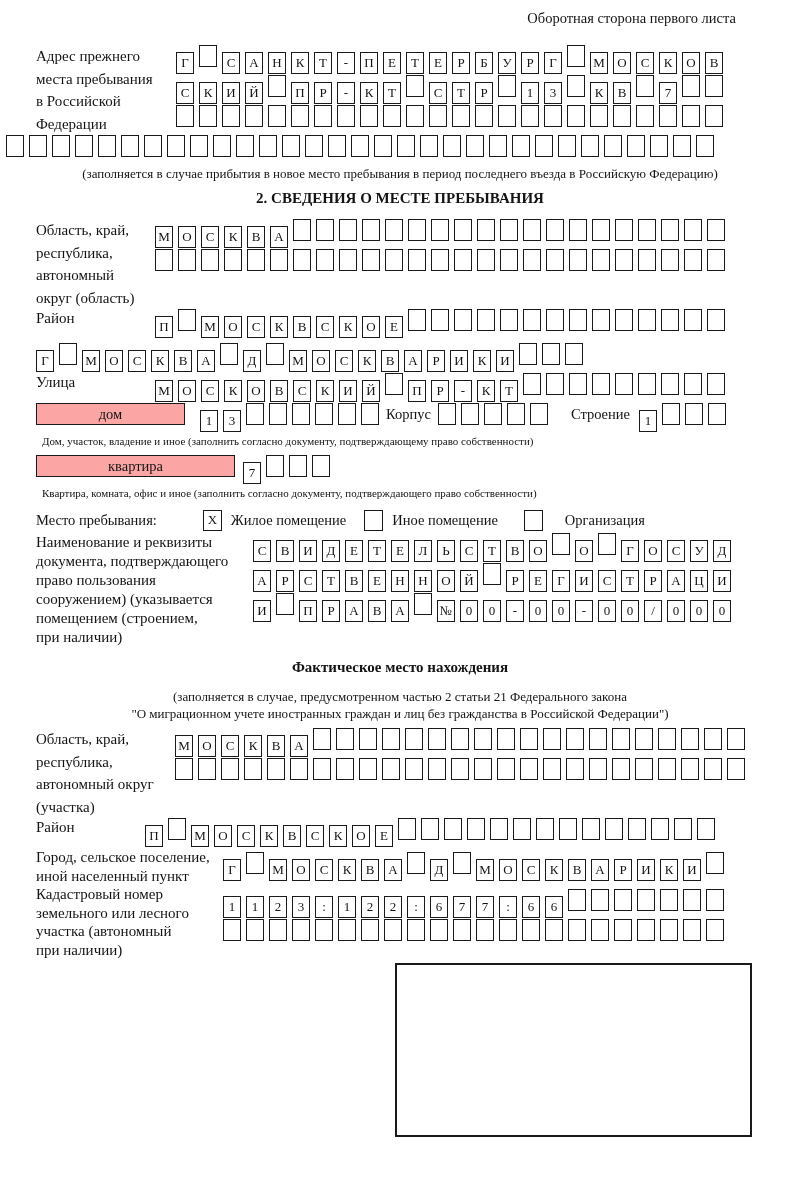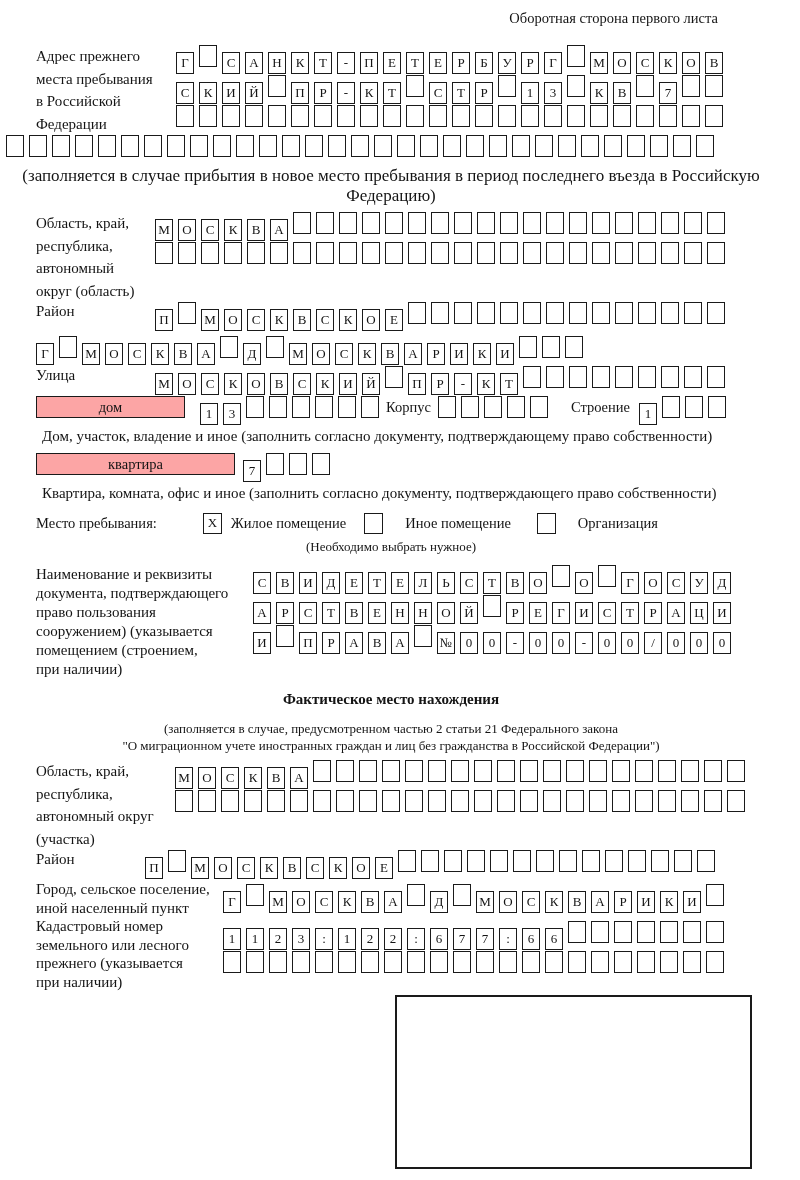--- a/index.html
+++ b/index.html
@@ -1,36 +1,36 @@
 <!DOCTYPE html>
 <html><head>
 <meta charset="utf-8">
 <style>
   html,body{margin:0;padding:0;background:#fff;}
   body{width:800px;height:1180px;overflow:hidden;font-family:"Liberation Serif",serif;color:#141414;}
-  .page{padding:10px 24px 0 6px;}
+  .page{padding:10px 6px 0 6px;}
   .hdr{text-align:right;padding-right:58px;font-size:14.5px;margin-bottom:18px;}
   .row{display:flex;align-items:flex-start;margin-left:30px;}
   .label{flex:none;font-size:15px;line-height:18.5px;}
   .lh23{line-height:22.5px;}
   .lh19{line-height:19px;}
   .cellblock{flex:none;}
   .cells{white-space:nowrap;height:23px;margin-bottom:7px;}
   .cell{display:inline-flex;align-items:center;justify-content:center;box-sizing:content-box;
         width:16px;height:20px;border:1.5px solid #1a1a1a;margin-right:5px;
         font-size:13px;font-weight:normal;background:#fff;}
   .fullrow{margin-left:0;}
-  .note{font-size:17px;text-align:center;margin:1px 0 6px 0;}
+  .note{font-size:13px;text-align:center;margin:1px 0 6px 0;}
   .sec-title{font-size:15px;font-weight:bold;text-align:center;margin:8px 0 12px 0;}
   .namebox{display:inline-flex;align-items:center;justify-content:center;box-sizing:content-box;
            height:20px;border:1.5px solid #1a1a1a;font-size:14.5px;background:#fca5a5;}
   .w150{width:147px;margin-right:15px;}
   .w200{width:197px;margin-right:8px;}
   .inline-label{font-size:14.5px;line-height:23px;white-space:nowrap;text-align:center;}
-  .caption{font-size:15px;margin:2px 0 8px 36px;}
+  .caption{font-size:11px;margin:2px 0 8px 36px;}
   .stayrow{display:flex;align-items:center;margin-left:30px;font-size:14.5px;height:26px;}
   .checkbox{display:inline-flex;align-items:center;justify-content:center;box-sizing:content-box;
             width:17px;height:19px;border:1.5px solid #1a1a1a;font-size:13px;}
   .stay-note{text-align:center;font-size:13px;margin:3px 0 10px 0;}
   .fact-note{font-size:13px;text-align:center;line-height:17px;margin-bottom:6px;}
   .stampbox{margin-left:389px;width:353px;height:170px;border:2px solid #1a1a1a;margin-top:4px;}
   .mt4{margin-top:4px;}
 </style>
 </head>
 <body>
@@ -50,20 +50,21 @@
       <div class="cells"><span class="cell">Г</span><span class="cell"></span><span class="cell">С</span><span class="cell">А</span><span class="cell">Н</span><span class="cell">К</span><span class="cell">Т</span><span class="cell">-</span><span class="cell">П</span><span class="cell">Е</span><span class="cell">Т</span><span class="cell">Е</span><span class="cell">Р</span><span class="cell">Б</span><span class="cell">У</span><span class="cell">Р</span><span class="cell">Г</span><span class="cell"></span><span class="cell">М</span><span class="cell">О</span><span class="cell">С</span><span class="cell">К</span><span class="cell">О</span><span class="cell">В</span></div>
       <div class="cells"><span class="cell">С</span><span class="cell">К</span><span class="cell">И</span><span class="cell">Й</span><span class="cell"></span><span class="cell">П</span><span class="cell">Р</span><span class="cell">-</span><span class="cell">К</span><span class="cell">Т</span><span class="cell"></span><span class="cell">С</span><span class="cell">Т</span><span class="cell">Р</span><span class="cell"></span><span class="cell">1</span><span class="cell">3</span><span class="cell"></span><span class="cell">К</span><span class="cell">В</span><span class="cell"></span><span class="cell">7</span><span class="cell"></span><span class="cell"></span></div>
       <div class="cells"><span class="cell"></span><span class="cell"></span><span class="cell"></span><span class="cell"></span><span class="cell"></span><span class="cell"></span><span class="cell"></span><span class="cell"></span><span class="cell"></span><span class="cell"></span><span class="cell"></span><span class="cell"></span><span class="cell"></span><span class="cell"></span><span class="cell"></span><span class="cell"></span><span class="cell"></span><span class="cell"></span><span class="cell"></span><span class="cell"></span><span class="cell"></span><span class="cell"></span><span class="cell"></span><span class="cell"></span></div>
     </div>
   </div>
   <div class="row fullrow">
     <div class="cells"><span class="cell"></span><span class="cell"></span><span class="cell"></span><span class="cell"></span><span class="cell"></span><span class="cell"></span><span class="cell"></span><span class="cell"></span><span class="cell"></span><span class="cell"></span><span class="cell"></span><span class="cell"></span><span class="cell"></span><span class="cell"></span><span class="cell"></span><span class="cell"></span><span class="cell"></span><span class="cell"></span><span class="cell"></span><span class="cell"></span><span class="cell"></span><span class="cell"></span><span class="cell"></span><span class="cell"></span><span class="cell"></span><span class="cell"></span><span class="cell"></span><span class="cell"></span><span class="cell"></span><span class="cell"></span><span class="cell"></span></div>
   </div>
   <div class="note">(заполняется в случае прибытия в новое место пребывания в период последнего въезда в Российскую Федерацию)</div>
 
+  <div class="sec-title">2. СВЕДЕНИЯ О МЕСТЕ ПРЕБЫВАНИЯ</div>
 
   <div class="row">
     <div class="label lh23" style="width:119px;">
         <div>Область, край,</div>
         <div>республика,</div>
         <div>автономный</div>
         <div>округ (область)</div>
       </div>
     <div class="cellblock">
       <div class="cells"><span class="cell">М</span><span class="cell">О</span><span class="cell">С</span><span class="cell">К</span><span class="cell">В</span><span class="cell">А</span><span class="cell"></span><span class="cell"></span><span class="cell"></span><span class="cell"></span><span class="cell"></span><span class="cell"></span><span class="cell"></span><span class="cell"></span><span class="cell"></span><span class="cell"></span><span class="cell"></span><span class="cell"></span><span class="cell"></span><span class="cell"></span><span class="cell"></span><span class="cell"></span><span class="cell"></span><span class="cell"></span><span class="cell"></span></div>
@@ -99,25 +100,24 @@
     <span class="namebox w200">квартира</span>
     <span class="cells"><span class="cell">7</span><span class="cell"></span><span class="cell"></span><span class="cell"></span></span>
   </div>
   <div class="caption">Квартира, комната, офис и иное (заполнить согласно документу, подтверждающего право собственности)</div>
 
   <div class="stayrow">
     <span>Место пребывания:</span>
     <span class="checkbox" style="margin-left:46px;">X</span>
     <span style="margin-left:9px;">Жилое помещение</span>
     <span class="checkbox" style="margin-left:18px;"></span>
-    <span style="margin-left:22px;text-align:center;">Иное помещение</span>
+    <span style="margin-left:9px;text-align:center;">Иное помещение</span>
     <span class="checkbox" style="margin-left:26px;"></span>
     <span style="margin-left:22px;">Организация</span>
   </div>
-  <div class="stay-note">(Необходимо выбрать нужное)</div>
 
   <div class="row">
     <div class="label lh19" style="width:217px;">
         <div>Наименование и реквизиты</div>
         <div>документа, подтверждающего</div>
         <div>право пользования</div>
         <div>сооружением) (указывается</div>
         <div>помещением (строением,</div>
         <div>при наличии)</div>
       </div>
@@ -157,21 +157,21 @@
         <div>Город, сельское поселение,</div>
         <div>иной населенный пункт</div>
       </div>
     <div class="cells mt4"><span class="cell">Г</span><span class="cell"></span><span class="cell">М</span><span class="cell">О</span><span class="cell">С</span><span class="cell">К</span><span class="cell">В</span><span class="cell">А</span><span class="cell"></span><span class="cell">Д</span><span class="cell"></span><span class="cell">М</span><span class="cell">О</span><span class="cell">С</span><span class="cell">К</span><span class="cell">В</span><span class="cell">А</span><span class="cell">Р</span><span class="cell">И</span><span class="cell">К</span><span class="cell">И</span><span class="cell"></span></div>
   </div>
 
   <div class="row">
     <div class="label" style="width:187px;">
         <div>Кадастровый номер</div>
         <div>земельного или лесного</div>
-        <div>прежнего (указывается</div>
+        <div>участка (автономный</div>
         <div>при наличии)</div>
       </div>
     <div class="cellblock mt4">
       <div class="cells"><span class="cell">1</span><span class="cell">1</span><span class="cell">2</span><span class="cell">3</span><span class="cell">:</span><span class="cell">1</span><span class="cell">2</span><span class="cell">2</span><span class="cell">:</span><span class="cell">6</span><span class="cell">7</span><span class="cell">7</span><span class="cell">:</span><span class="cell">6</span><span class="cell">6</span><span class="cell"></span><span class="cell"></span><span class="cell"></span><span class="cell"></span><span class="cell"></span><span class="cell"></span><span class="cell"></span></div>
       <div class="cells"><span class="cell"></span><span class="cell"></span><span class="cell"></span><span class="cell"></span><span class="cell"></span><span class="cell"></span><span class="cell"></span><span class="cell"></span><span class="cell"></span><span class="cell"></span><span class="cell"></span><span class="cell"></span><span class="cell"></span><span class="cell"></span><span class="cell"></span><span class="cell"></span><span class="cell"></span><span class="cell"></span><span class="cell"></span><span class="cell"></span><span class="cell"></span><span class="cell"></span></div>
     </div>
   </div>
 
   <div class="stampbox"></div>
 

